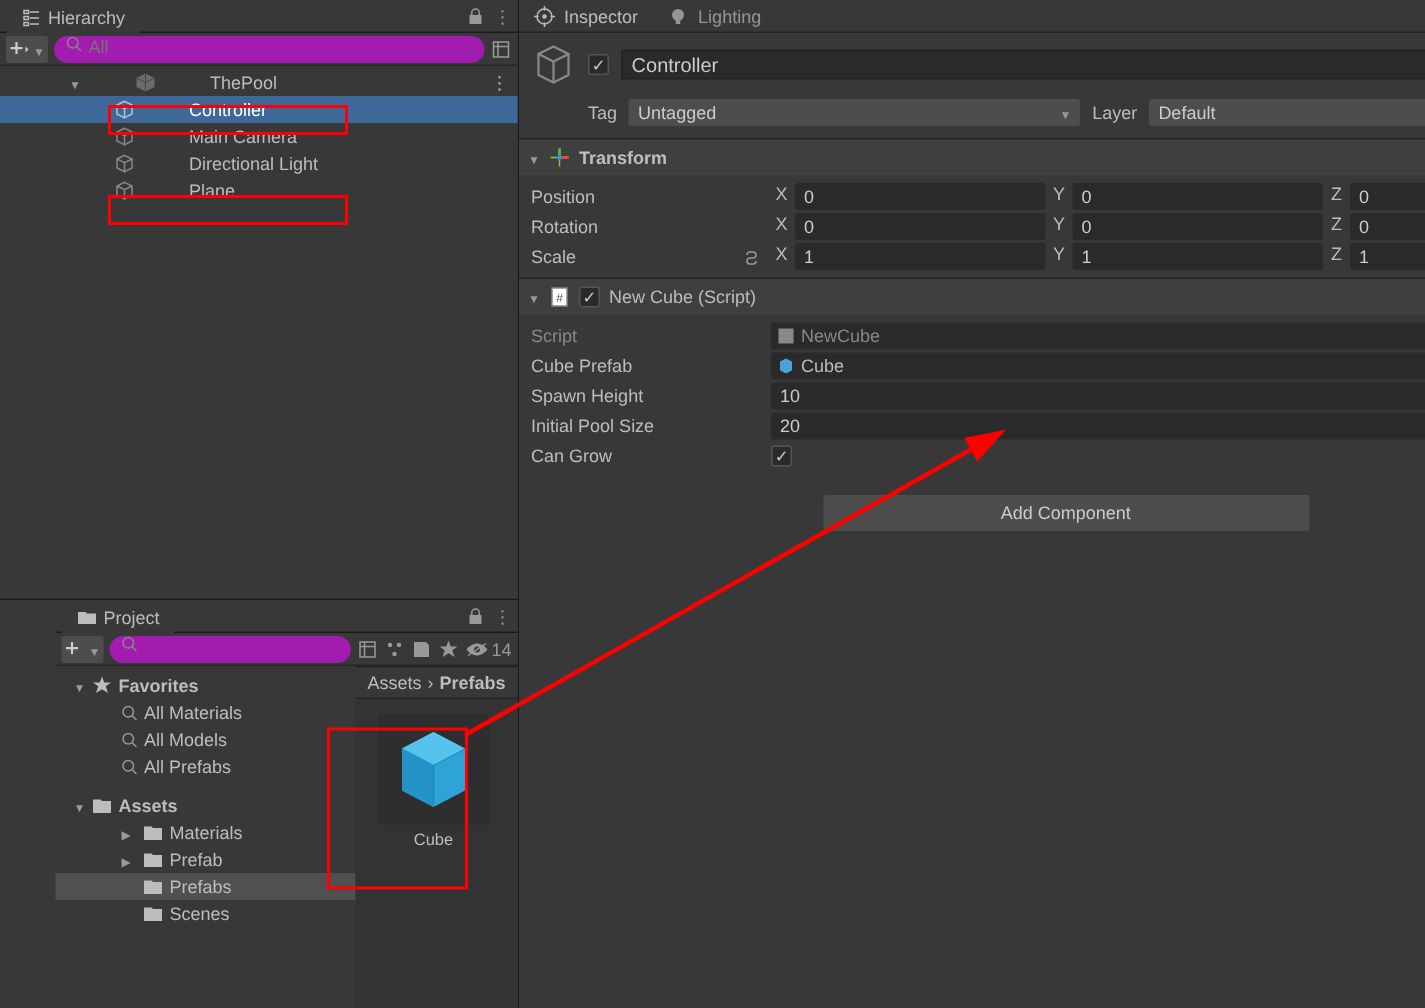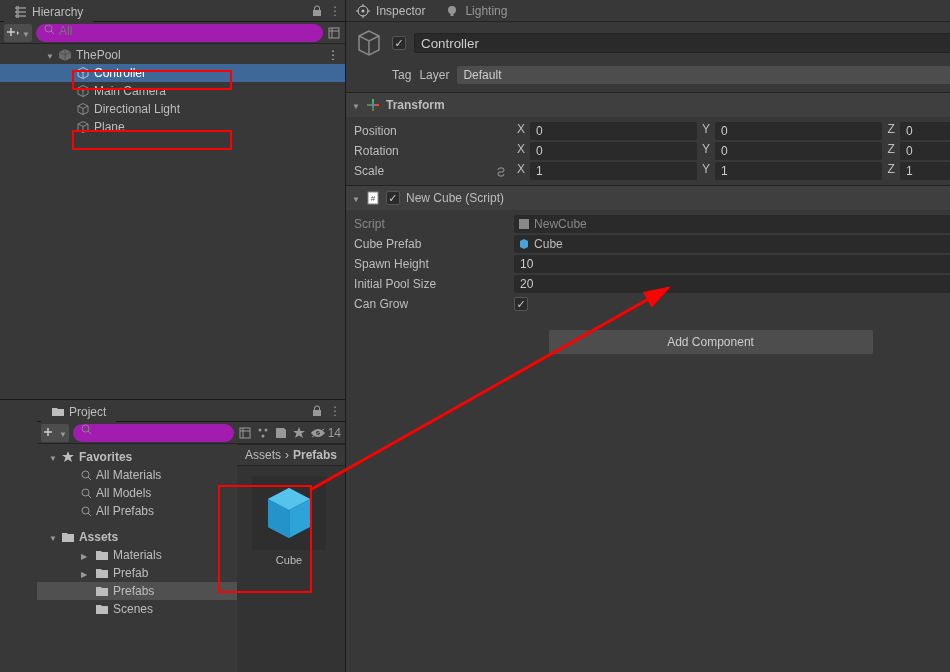--- a/index.html
+++ b/index.html
@@ -12,21 +12,21 @@
 .tab { background: #383838; padding: 3px 10px; display: flex; align-items: center; gap: 4px; border-top: 2px solid transparent; }
 .tab.active { background: #383838; border-top: 2px solid #383838; }
 .tab-icon { width: 14px; height: 14px; display: inline-flex; align-items: center; justify-content: center; }
 .spacer { flex: 1; }
 .dock-controls { display: flex; gap: 6px; align-items: center; color: #999; }
 .toolbar { height: 22px; background: #383838; display: flex; align-items: center; padding: 2px 4px; gap: 4px; border-bottom: 1px solid #242424; }
 .plus-btn { width: 28px; height: 18px; background: #4d4d4d; border-radius: 2px; display: flex; align-items: center; justify-content: center; color: #ccc; }
 .search-box { flex: 1; background: #a21caf; border-radius: 10px; height: 18px; display: flex; align-items: flex-start; padding: 0 8px; color: #888; gap: 4px; }
 .search-box input { background: none; border: none; color: #ccc; outline: none; width: 100%; font-size: 12px; }
 .tree { padding: 2px 0; }
-.tree-row { height: 18px; display: flex; align-items: center; padding-left: 4px; }
+.tree-row { height: 18px; display: flex; align-items: center; padding-left: 4px; gap: 32px; }
 .tree-row.scene { padding-left: 46px; }
 .tree-row.item { padding-left: 76px; }
 .tree-row.selected { background: #3e6897; color: #fff; }
 .foldout { width: 12px; color: #999; }
 .go-icon { width: 14px; height: 14px; margin-right: 4px; display: inline-flex; align-items: center; justify-content: center; }
 .highlight-box { position: absolute; border: 2px solid #ff0000; pointer-events: none; }
 .hierarchy-panel { flex: 0 0 400px; display: flex; flex-direction: column; border-bottom: 1px solid #1a1a1a; }
 .hierarchy-content { flex: 1; background: #383838; }
 .project-panel { flex: 1; display: flex; flex-direction: column; padding-left: 37px; }
 .project-body { flex: 1; display: flex; }
@@ -377,20 +377,24 @@
             <path d="M15 3L5 8v14l10 5 10-5V8L15 3z" stroke="#888" fill="none" stroke-width="1.5"></path>
             <path d="M5 8l10 5 10-5M15 13v14" stroke="#888" fill="none" stroke-width="1.5"></path>
           </svg>
         </span>
       <span class="checkbox checked"></span>
       <input class="name-input" value="Controller" style="">
 
     </div>
     <div class="tag-layer-row">
       <span>Tag</span>
+      <div class="dropdown" style="flex:1">
+        <span>Untagged</span>
+        <span class="caret-down"></span>
+      </div>
       <span>Layer</span>
       <div class="dropdown" style="flex:1">
         <span>Default</span>
 
       </div>
     </div>
 
     <div class="component">
       <div class="comp-header">
         <span class="caret-down"></span>

